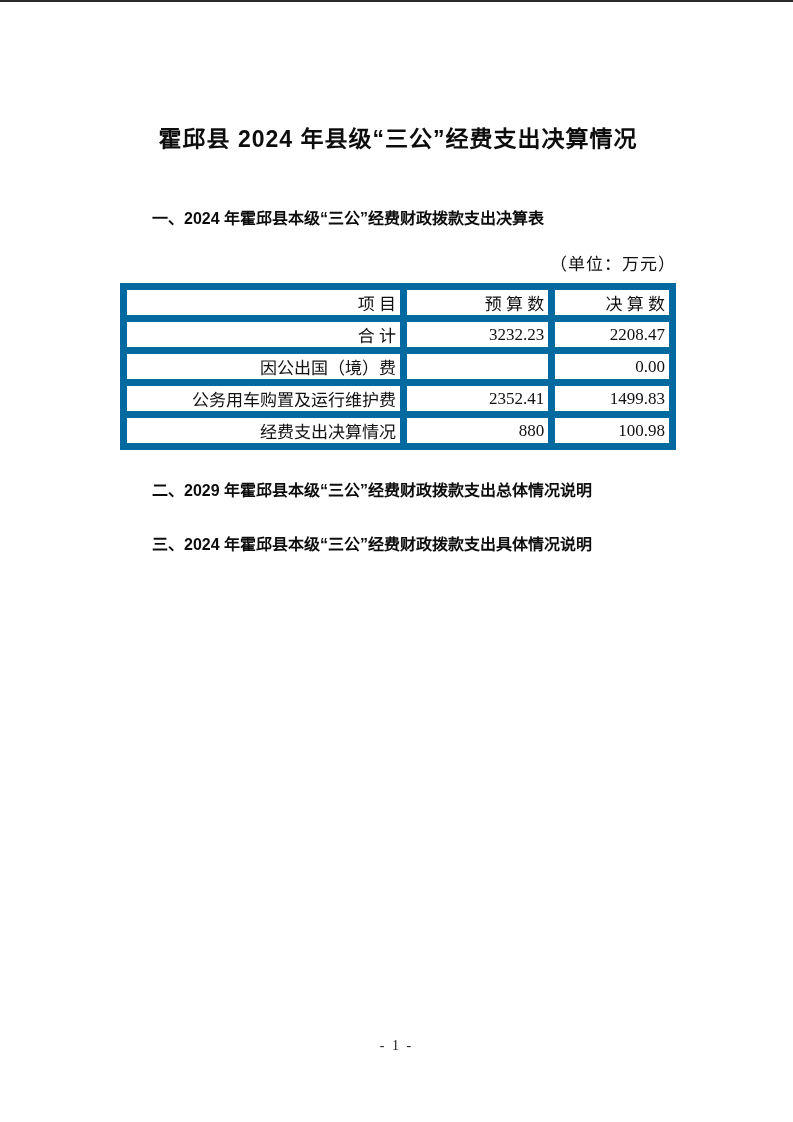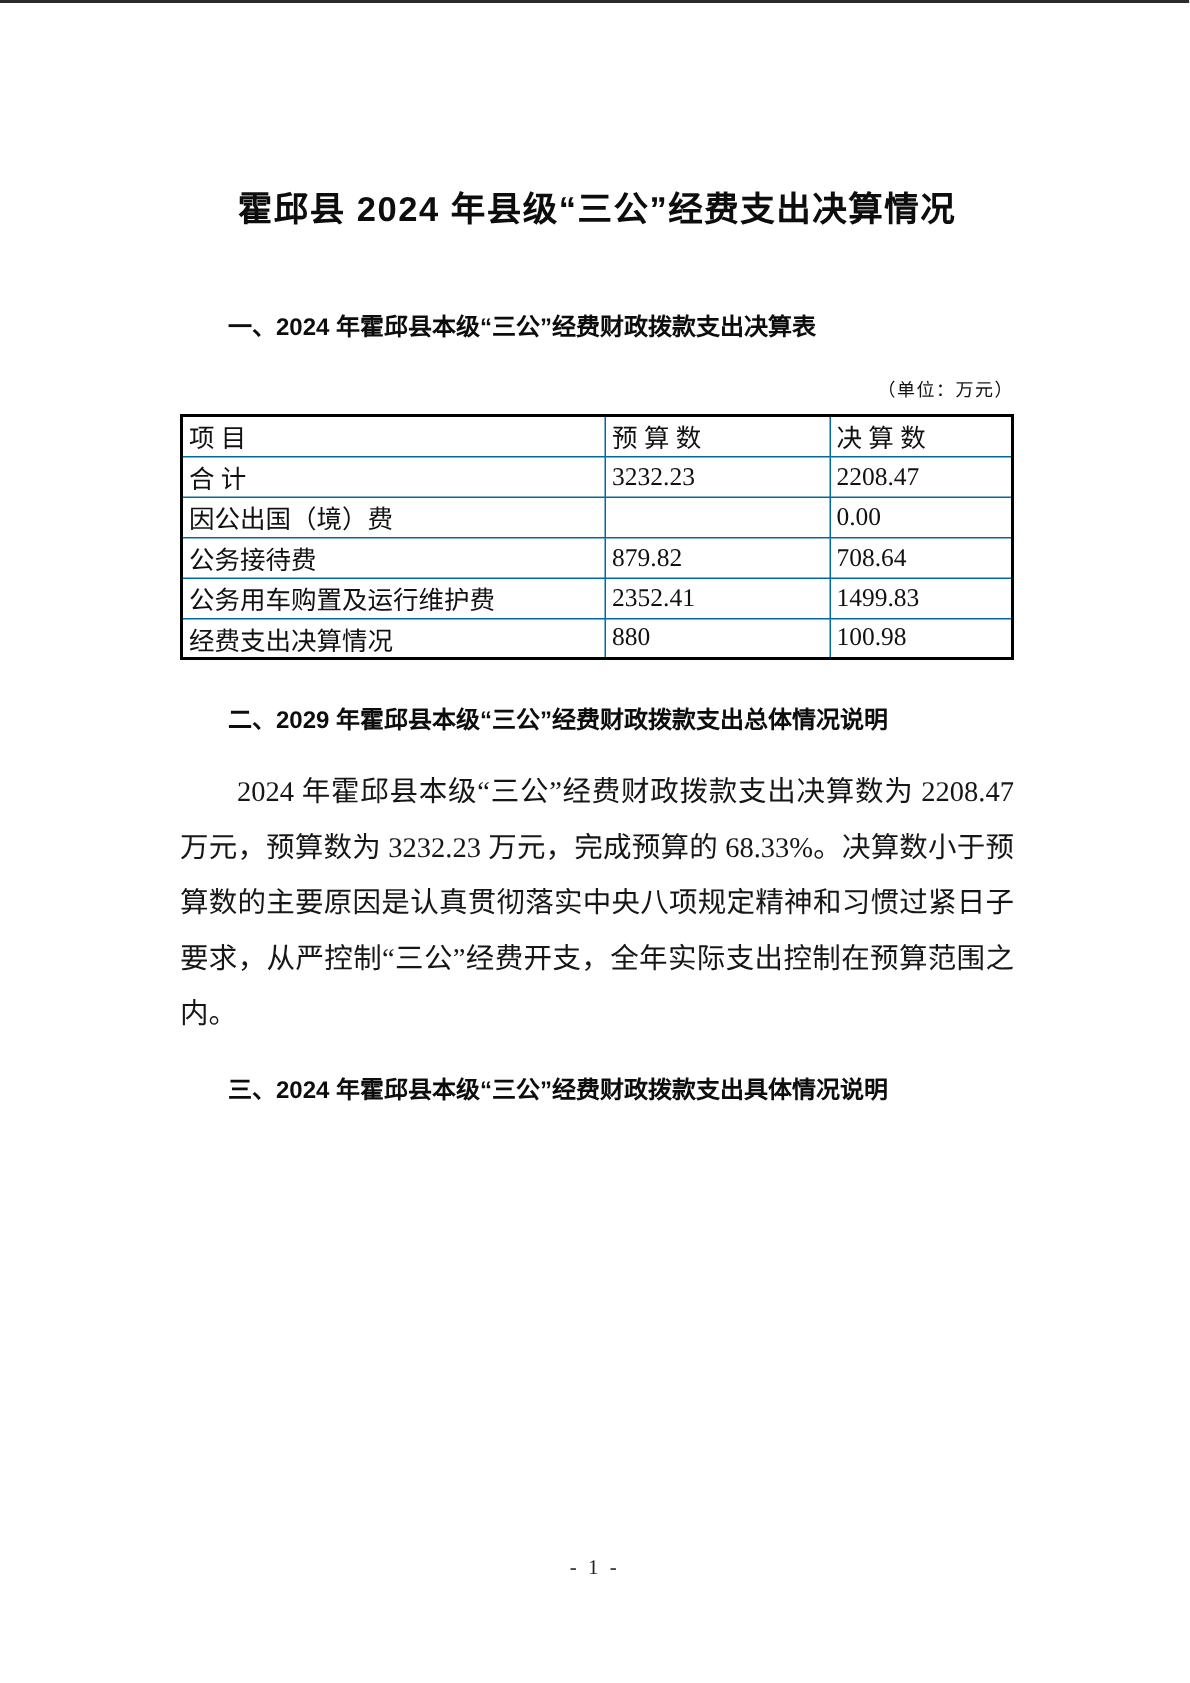--- a/index.html
+++ b/index.html
@@ -43,37 +43,37 @@
     text-indent: 2em;
     text-align: justify;
     color: #0d0d0d;
   }
   .h1 { margin-top: 42px; }
   .h2 { margin-top: 20px; }
   .h3 { margin-top: 12px; }
   .unit-note {
     margin-top: 10px;
     text-align: right;
-    font-size: 12px;
+    font-size: 17px;
     letter-spacing: 1px;
     color: #111111;
   }
   table.budget-table {
     margin-top: 8px;
     width: 556px;
     border-collapse: collapse;
     border: 2px solid #000000;
     table-layout: fixed;
     font-size: 17px;
   }
   table.budget-table th,
   table.budget-table td {
-    border: 1px solid #0369a1;
+    border: 7px solid #0369a1;
     height: 27px;
-    text-align: left;
+    text-align: right;
     vertical-align: middle;
     font-weight: normal;
     padding: 0 4px;
     overflow: hidden;
     white-space: nowrap;
   }
   .col-item  { width: 51%; }
   .col-num   { width: 27%; }
   .col-num2  { width: 22%; }
   .body-para {
@@ -126,40 +126,34 @@
           <td>合  计</td>
           <td>3232.23</td>
           <td>2208.47</td>
         </tr>
         <tr>
           <td>因公出国（境）费</td>
           <td></td>
           <td>0.00</td>
         </tr>
         <tr>
-          <td>公务接待费</td>
-          <td>879.82</td>
-          <td>708.64</td>
-        </tr>
-        <tr>
           <td>公务用车购置及运行维护费</td>
           <td>2352.41</td>
           <td>1499.83</td>
         </tr>
         <tr>
           <td>经费支出决算情况</td>
           <td>880</td>
           <td>100.98</td>
         </tr>
       </tbody>
     </table>
 
     <h2 class="section-heading h2">二、2029 年霍邱县本级“三公”经费财政拨款支出总体情况说明</h2>
 
-    <p class="body-para">2024 年霍邱县本级“三公”经费财政拨款支出决算数为 2208.47 万元，预算数为 3232.23 万元，完成预算的 68.33%。决算数小于预算数的主要原因是认真贯彻落实中央八项规定精神和习惯过紧日子要求，从严控制“三公”经费开支，全年实际支出控制在预算范围之内。</p>
 
     <h2 class="section-heading h3">三、2024 年霍邱县本级“三公”经费财政拨款支出具体情况说明</h2>
 
 
   </div>
 
   <div class="page-number">- 1 -</div>
 </div>
 
 </body></html>

